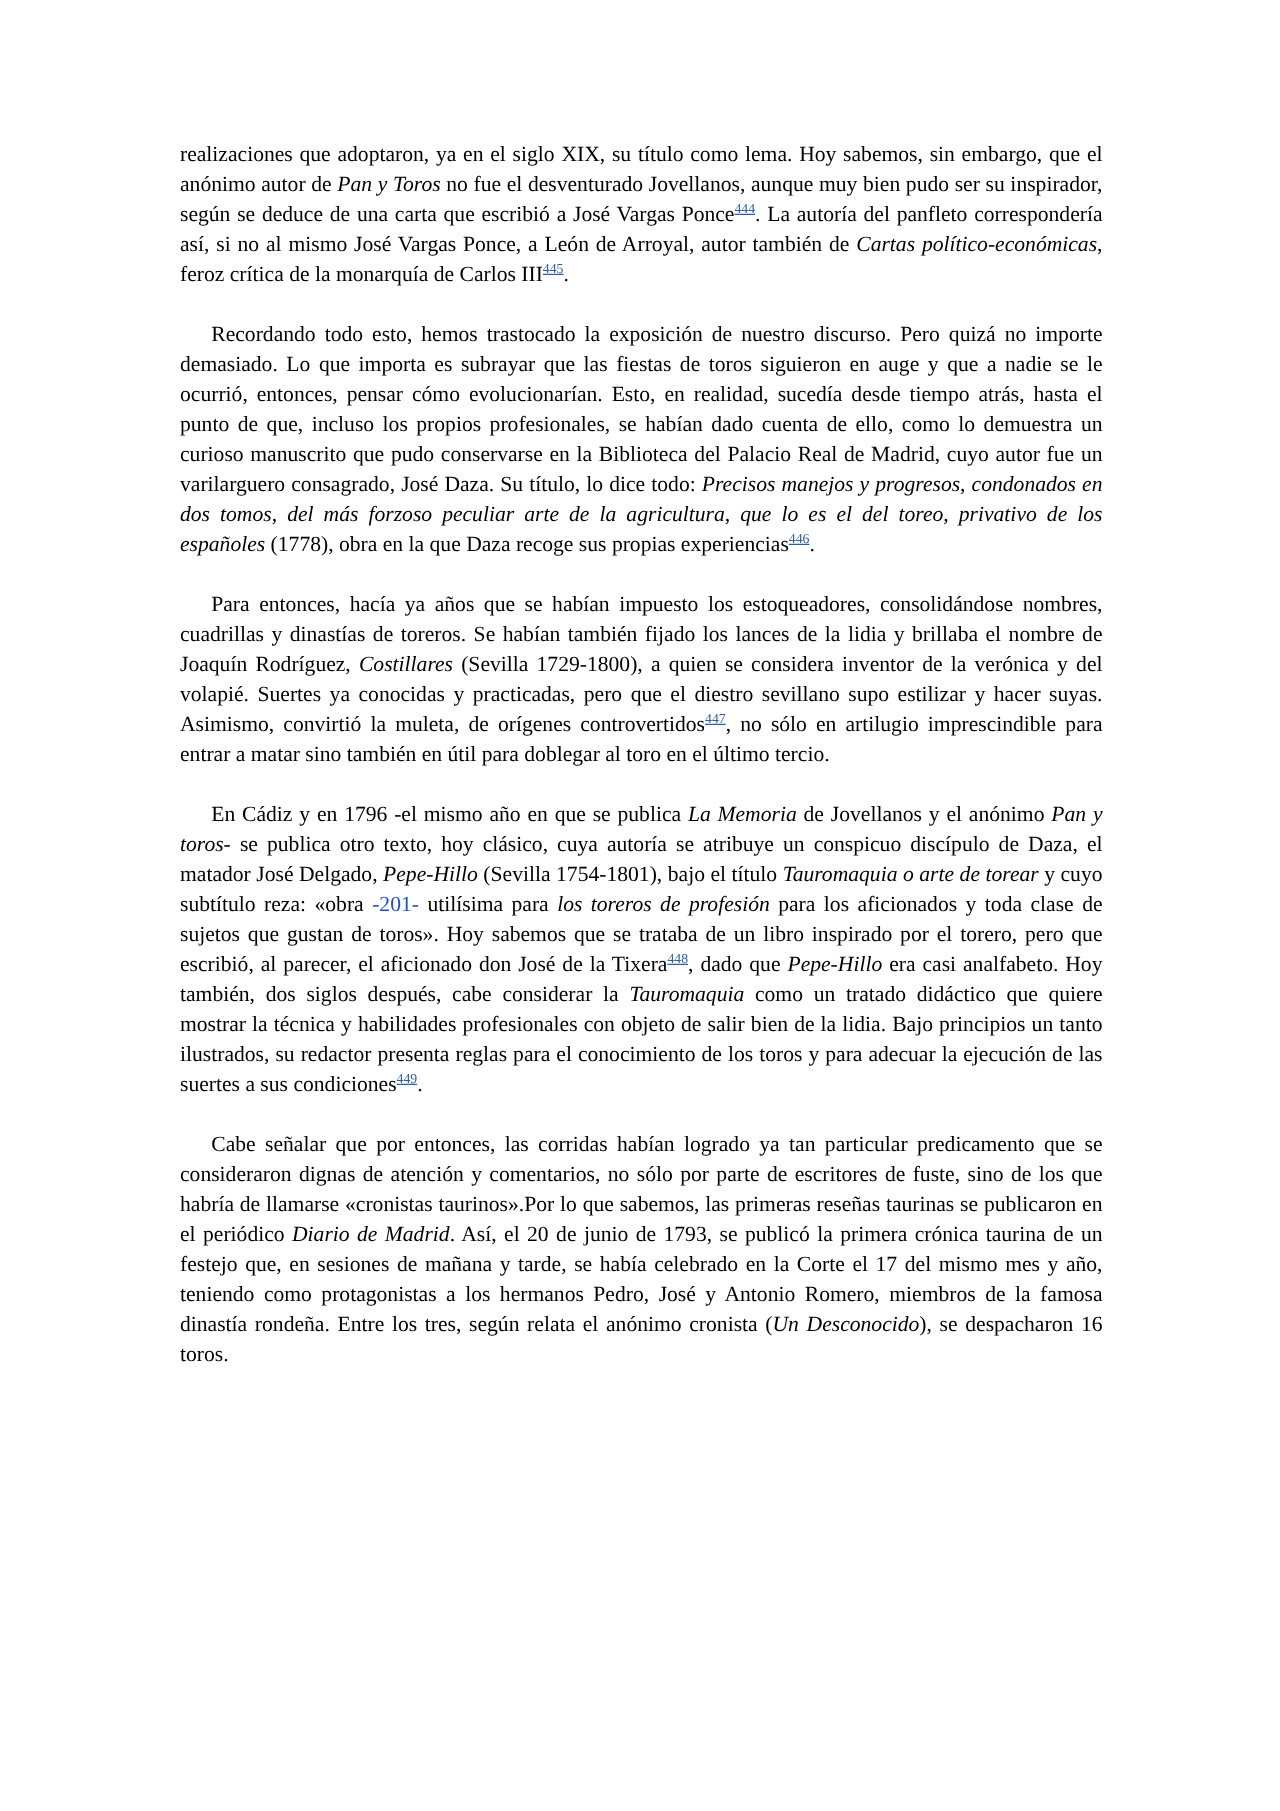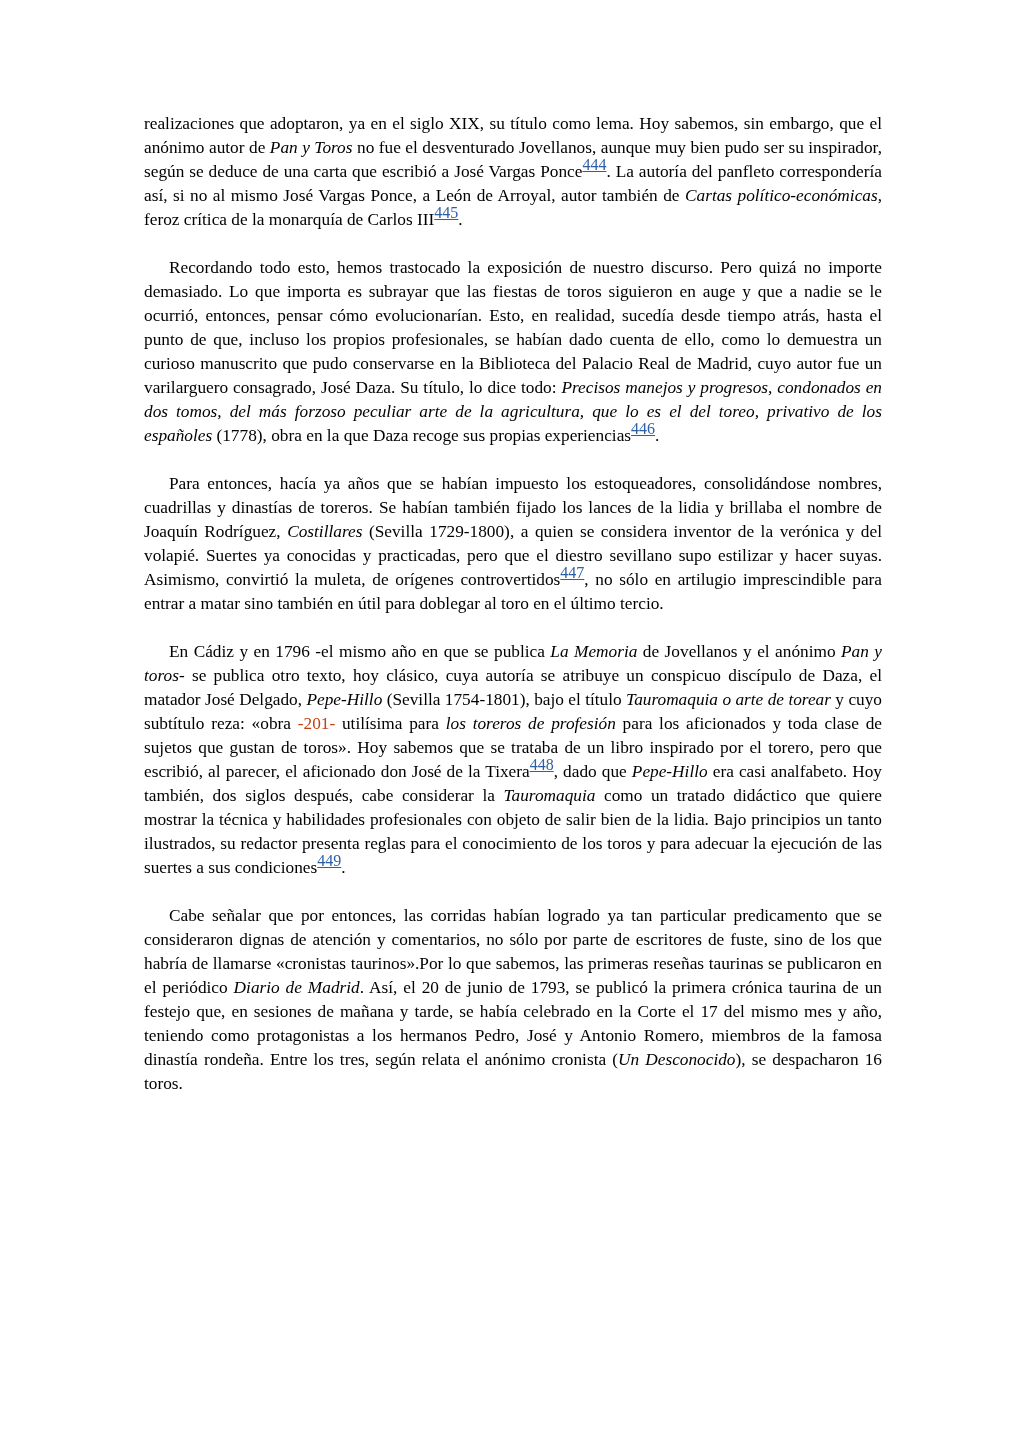--- a/index.html
+++ b/index.html
@@ -30,26 +30,26 @@
     margin: 0 0 24px 0;
     text-indent: 25px;
   }
   .content p.no-indent {
     text-indent: 0;
   }
   .footnote-ref {
     color: #2d5fa8;
     text-decoration: underline;
     vertical-align: super;
-    font-size: 16px;
+    font-size: 11px;
     line-height: 0;
     cursor: pointer;
   }
   .page-marker {
-    color: #c2410c;
+    color: #1d4ed8;
   }
   i {
   }
 </style>
 </head>
 <body>
 
 <div class="page">
   <div class="content">
       <p class="no-indent"><span>realizaciones que adoptaron, ya en el siglo XIX, su título como lema. Hoy sabemos, sin embargo, que el anónimo autor de </span><i>Pan y Toros</i><span> no fue el desventurado Jovellanos, aunque muy bien pudo ser su inspirador, según se deduce de una carta que escribió a José Vargas Ponce</span><a class="footnote-ref" href="#">444</a><span>. La autoría del panfleto correspondería así, si no al mismo José Vargas Ponce, a León de Arroyal, autor también de </span><i>Cartas político-económicas</i><span>, feroz crítica de la monarquía de Carlos III</span><a class="footnote-ref" href="#">445</a><span>.</span></p>

